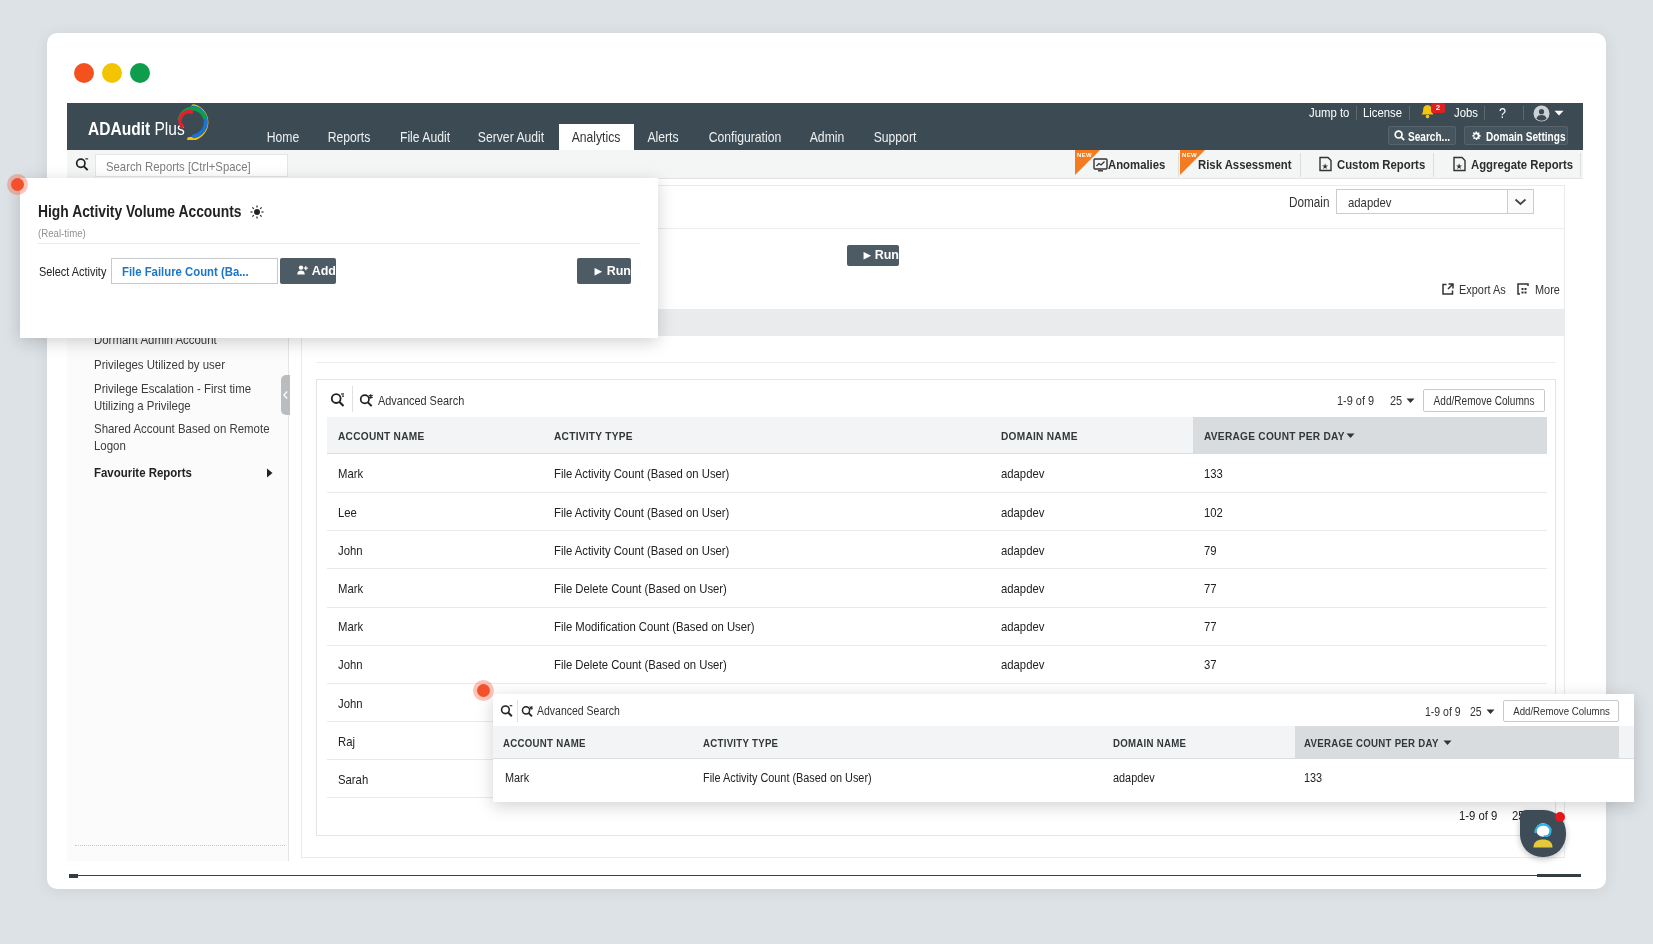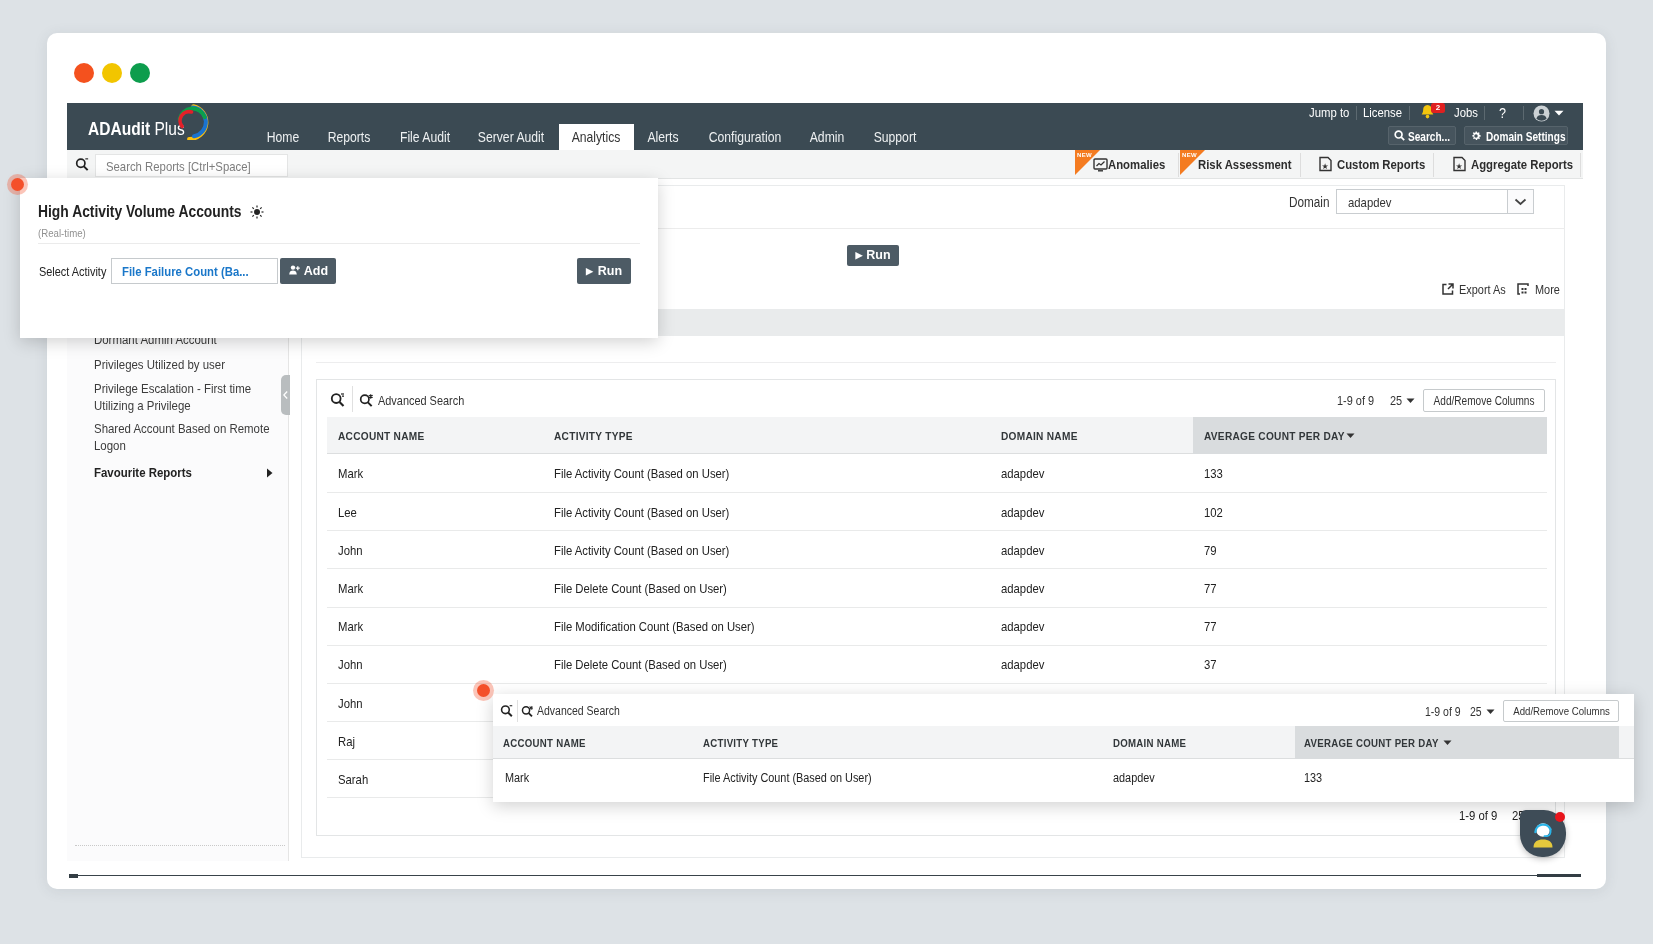--- a/index.html
+++ b/index.html
@@ -5,21 +5,21 @@
   * { margin:0; padding:0; box-sizing:border-box; }
   html,body { width:1653px; height:944px; background:#dde2e6; font-family:"Liberation Sans", sans-serif; overflow:hidden; }
   .abs { position:absolute; }
   .dot { position:absolute; width:20px; height:20px; border-radius:50%; }
   .tx { transform:scaleX(.84); transform-origin:0 50%; white-space:nowrap; }
   .txc { display:inline-block; transform:scaleX(.84); transform-origin:50% 50%; white-space:nowrap; }
   #righttabs > * { z-index:5; }
   .navitem { position:absolute; top:124px; height:26px; line-height:26px; color:#eef1f2; font-size:14.5px; text-align:center; transform:translateX(-50%) scaleX(.84); white-space:nowrap; }
   .toplink { position:absolute; top:104px; height:18px; line-height:18px; color:#fff; font-size:13.5px; white-space:nowrap; transform:scaleX(.84); transform-origin:0 50%; }
   .tsep { position:absolute; top:106px; width:1px; height:14px; background:#5c6970; }
-  .darkbtn { position:absolute; background:#4d5b65; border-radius:2px; color:#fff; font-weight:bold; font-size:12.5px; text-align:center; }
+  .darkbtn { position:absolute; background:#4d5b65; border-radius:2px; color:#fff; font-weight:bold; font-size:12.5px; text-align:right; }
   .hcell { position:absolute; font-size:11px; font-weight:bold; color:#32373a; letter-spacing:.3px; white-space:nowrap; transform:scaleX(.92); transform-origin:0 50%; }
   .rcell { position:absolute; font-size:13px; color:#222; white-space:nowrap; transform:scaleX(.87); transform-origin:0 50%; }
   .sideitem { position:absolute; left:94px; font-size:13px; color:#3c3c3c; line-height:16.5px; transform:scaleX(.88); transform-origin:0 0; }
   .reddot { position:absolute; width:13px; height:13px; border-radius:50%; background:#f4502a; box-shadow:0 0 0 4px rgba(244,80,42,.33); }
 </style>
 </head>
 <body>
 
 <div class="abs" style="left:47px; top:33px; width:1559px; height:856px; background:#fff; border-radius:10px; box-shadow:0 2px 14px rgba(60,70,80,.10);"></div>
 

